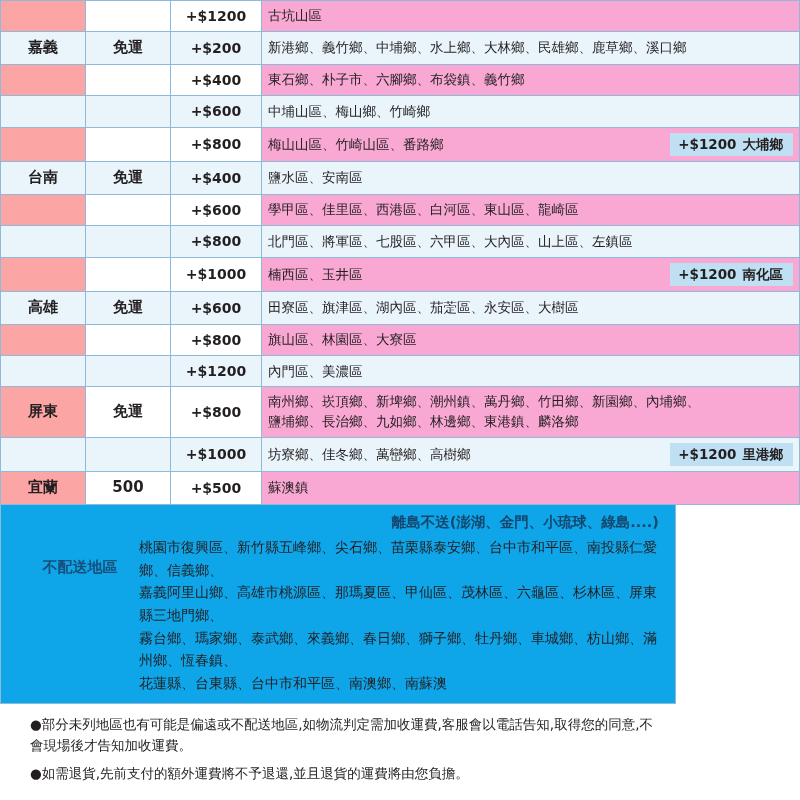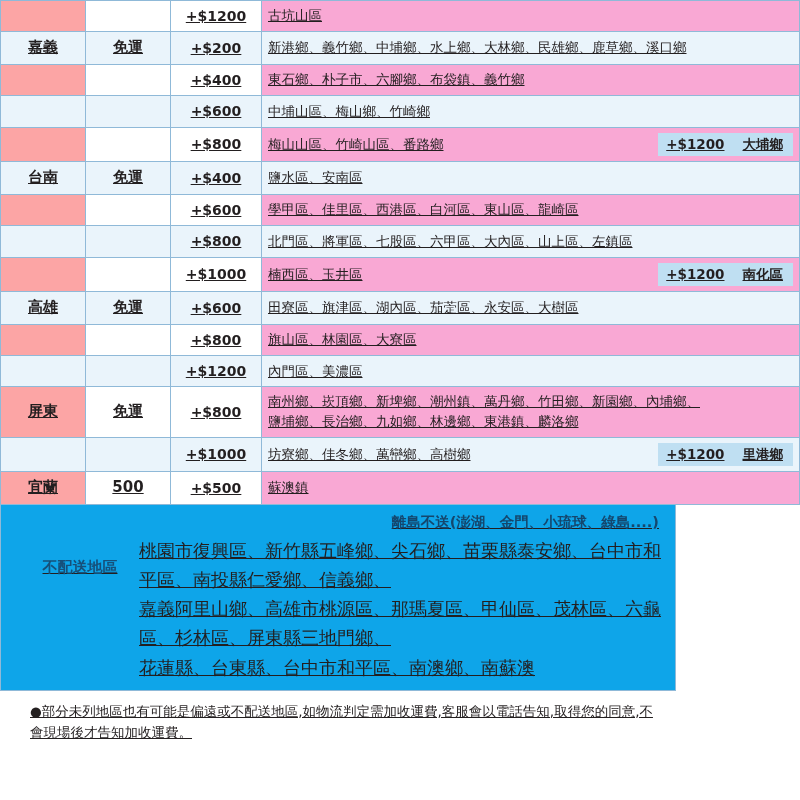--- a/index.html
+++ b/index.html
@@ -4,21 +4,21 @@
 <style>
   html,body{margin:0;padding:0;}
   body{
     width:800px;height:800px;
     background:#ffffff;
     font-family:"DejaVu Sans","Liberation Sans",sans-serif;
     font-size:13.5px;
     color:#231f20;
     overflow:hidden;
   }
-  .sheet{width:676px;height:800px;position:relative;text-decoration:underline;}
+  .sheet{width:676px;height:800px;position:relative;}
 
   table.rate{
     width:800px;
     border-collapse:collapse;
     table-layout:fixed;
   }
   table.rate td{
     border:1px solid #8fb9d8;
     padding:5px 6px;
     vertical-align:middle;
@@ -33,21 +33,21 @@
   tr.alt td.c-region,tr.alt td.c-base{background:#eaf4fb;}
 
   .inline-extra{
     display:inline-block;
     background:#bfdff2;
     padding:2px 10px 2px 8px;
     margin-left:10px;
     font-weight:bold;
   }
   .inline-extra .ie-amt{font-weight:bold;}
-  .inline-extra .ie-txt{font-weight:bold;margin-left:18px;}
+  .inline-extra .ie-txt{font-weight:bold;margin-left:6px;}
 
   .area-flex{display:flex;align-items:center;justify-content:space-between;}
   .area-flex .txt{flex:1 1 auto;}
 
   
   .noship{
     position:relative;
     background:#0ea5e9;
     border:1px solid #8fb9d8;
     border-top:none;
@@ -65,21 +65,21 @@
     width:118px;
     flex:0 0 118px;
     color:#16507a;
     font-weight:bold;
     font-size:15px;
     text-align:center;
     padding-top:22px;
   }
   .noship-text{
     flex:1 1 auto;
-    font-size:18px;
+    font-size:14px;
     line-height:1.62;
     color:#231f20;
   }
 
   .notes{
     padding:10px 14px 0 30px;
     font-size:13.5px;
     line-height:1.6;
   }
   .notes p{margin:0 0 6px 0;}
@@ -247,22 +247,24 @@
       </tbody>
   </table>
 
   <div class="noship">
     <div class="island-note">離島不送(澎湖、金門、小琉球、綠島....)</div>
     <div class="noship-body">
       <div class="noship-title">不配送地區</div>
       <div class="noship-text">
           <div>桃園市復興區、新竹縣五峰鄉、尖石鄉、苗栗縣泰安鄉、台中市和平區、南投縣仁愛鄉、信義鄉、</div>
           <div>嘉義阿里山鄉、高雄市桃源區、那瑪夏區、甲仙區、茂林區、六龜區、杉林區、屏東縣三地門鄉、</div>
+          <div>霧台鄉、瑪家鄉、泰武鄉、來義鄉、春日鄉、獅子鄉、牡丹鄉、車城鄉、枋山鄉、滿州鄉、恆春鎮、</div>
           <div>花蓮縣、台東縣、台中市和平區、南澳鄉、南蘇澳</div>
         </div>
     </div>
   </div>
 
   <div class="notes">
       <p>●部分未列地區也有可能是偏遠或不配送地區,如物流判定需加收運費,客服會以電話告知,取得您的同意,不會現場後才告知加收運費。</p>
+      <p>●如需退貨,先前支付的額外運費將不予退還,並且退貨的運費將由您負擔。</p>
     </div>
 
 </div>
 
 </body></html>

